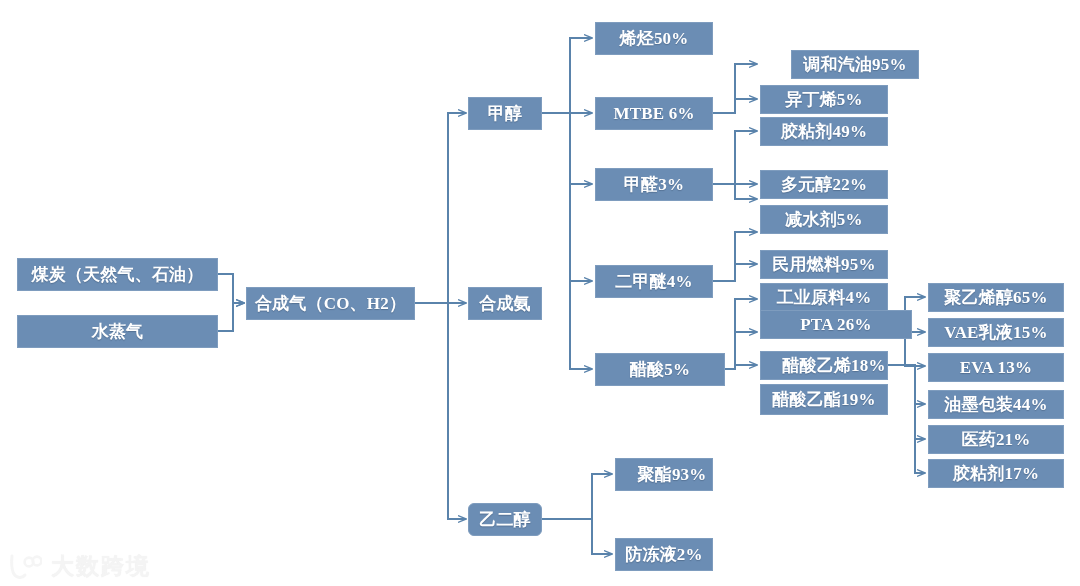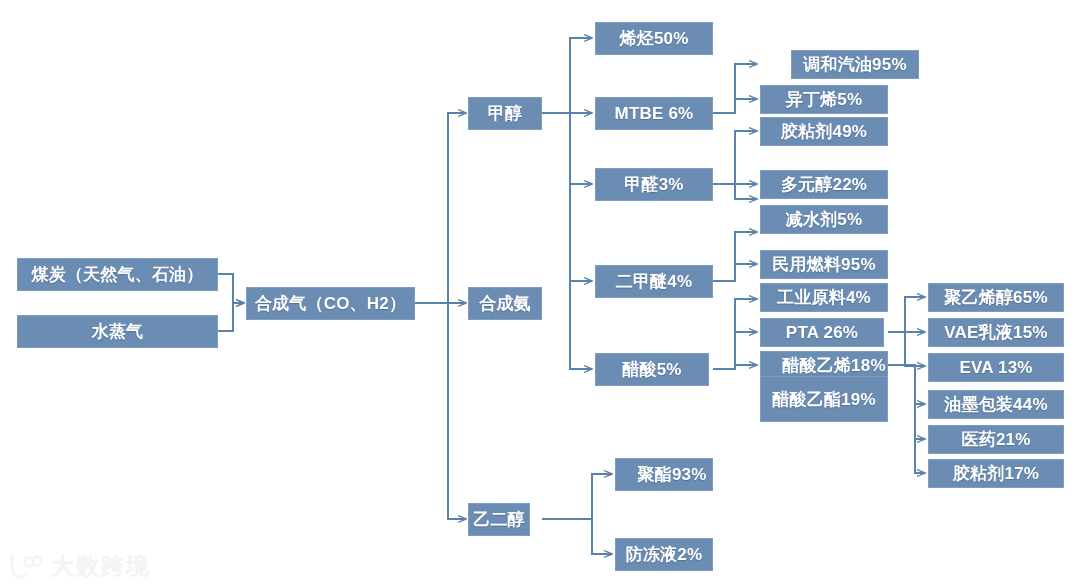--- a/index.html
+++ b/index.html
@@ -15,20 +15,21 @@
     position:absolute;
     box-sizing:border-box;
     background:#6b8db4;
     color:#ffffff;
     display:flex;align-items:center;justify-content:center;
     font-weight:bold;
     letter-spacing:.2px;
     text-shadow:0 1px 1px rgba(40,60,85,.35);
     white-space:nowrap;
     border:1px solid #7e9cbe;
+    font-family:Liberation Serif, serif;
   }
   .n-l1{font-size:17px;}
   .n-l2{font-size:17px;}
   .n-l3{font-size:17px;}
   .n-l4{font-size:17px;}
   .n-l5{font-size:17px;}
   
   #watermark{
     position:absolute;left:8px;bottom:4px;
     display:flex;align-items:center;gap:9px;
@@ -94,40 +95,40 @@
     </g>
   </svg>
 
   <div class="node n-l1" style="left:17px;top:258px;width:201px;height:33px;">煤炭（天然气、石油）</div>
   <div class="node n-l1" style="left:17px;top:315px;width:201px;height:33px;">水蒸气</div>
 
   <div class="node n-l2" style="left:246px;top:287px;width:169px;height:33px;">合成气（CO、H2）</div>
 
   <div class="node n-l3" style="left:468px;top:97px;width:74px;height:33px;">甲醇</div>
   <div class="node n-l3" style="left:468px;top:287px;width:74px;height:33px;">合成氨</div>
-  <div class="node n-l3" style="left:468px;top:503px;width:62px;height:33px;">乙二醇</div>
+  <div class="node n-l3" style="left:468px;top:503px;width:74px;height:33px;border-radius:6px;">乙二醇</div>
 
   <div class="node n-l4" style="left:595px;top:22px;width:118px;height:33px;">烯烃50%</div>
   <div class="node n-l4" style="left:595px;top:97px;width:118px;height:33px;">MTBE 6%</div>
   <div class="node n-l4" style="left:595px;top:168px;width:118px;height:33px;">甲醛3%</div>
   <div class="node n-l4" style="left:595px;top:265px;width:118px;height:33px;">二甲醚4%</div>
-  <div class="node n-l4" style="left:595px;top:353px;width:114px;height:33px;">醋酸5%</div>
+  <div class="node n-l4" style="left:595px;top:353px;width:130px;height:33px;">醋酸5%</div>
   <div class="node n-l4" style="left:615px;top:458px;width:98px;height:33px;padding-left:16px;">聚酯93%</div>
   <div class="node n-l4" style="left:615px;top:538px;width:98px;height:33px;">防冻液2%</div>
 
   <div class="node n-l5" style="left:760px;top:50px;width:128px;height:29px;margin-left:31px;">调和汽油95%</div>
   <div class="node n-l5" style="left:760px;top:85px;width:128px;height:29px;">异丁烯5%</div>
   <div class="node n-l5" style="left:760px;top:117px;width:128px;height:29px;">胶粘剂49%</div>
   <div class="node n-l5" style="left:760px;top:170px;width:128px;height:29px;">多元醇22%</div>
   <div class="node n-l5" style="left:760px;top:205px;width:128px;height:29px;">减水剂5%</div>
   <div class="node n-l5" style="left:760px;top:250px;width:128px;height:29px;">民用燃料95%</div>
   <div class="node n-l5" style="left:760px;top:283px;width:128px;height:29px;">工业原料4%</div>
-  <div class="node n-l5" style="left:760px;top:318px;width:124px;height:29px;">PTA 26%</div>
+  <div class="node n-l5" style="left:760px;top:310px;width:152px;height:29px;">PTA 26%</div>
   <div class="node n-l5" style="left:760px;top:351px;width:128px;height:29px;padding-left:20px;">醋酸乙烯18%</div>
-  <div class="node n-l5" style="left:760px;top:376px;width:128px;height:46px;">醋酸乙酯19%</div>
+  <div class="node n-l5" style="left:760px;top:384px;width:128px;height:31px;">醋酸乙酯19%</div>
 
   <div class="node n-l6 n-l5" style="left:928px;top:283px;width:136px;height:29px;">聚乙烯醇65%</div>
   <div class="node n-l6 n-l5" style="left:928px;top:318px;width:136px;height:29px;">VAE乳液15%</div>
   <div class="node n-l6 n-l5" style="left:928px;top:353px;width:136px;height:29px;">EVA 13%</div>
   <div class="node n-l6 n-l5" style="left:928px;top:390px;width:136px;height:29px;">油墨包装44%</div>
   <div class="node n-l6 n-l5" style="left:928px;top:425px;width:136px;height:29px;">医药21%</div>
   <div class="node n-l6 n-l5" style="left:928px;top:459px;width:136px;height:29px;">胶粘剂17%</div>
 
   <div id="watermark">
     <span class="wm-mark">

